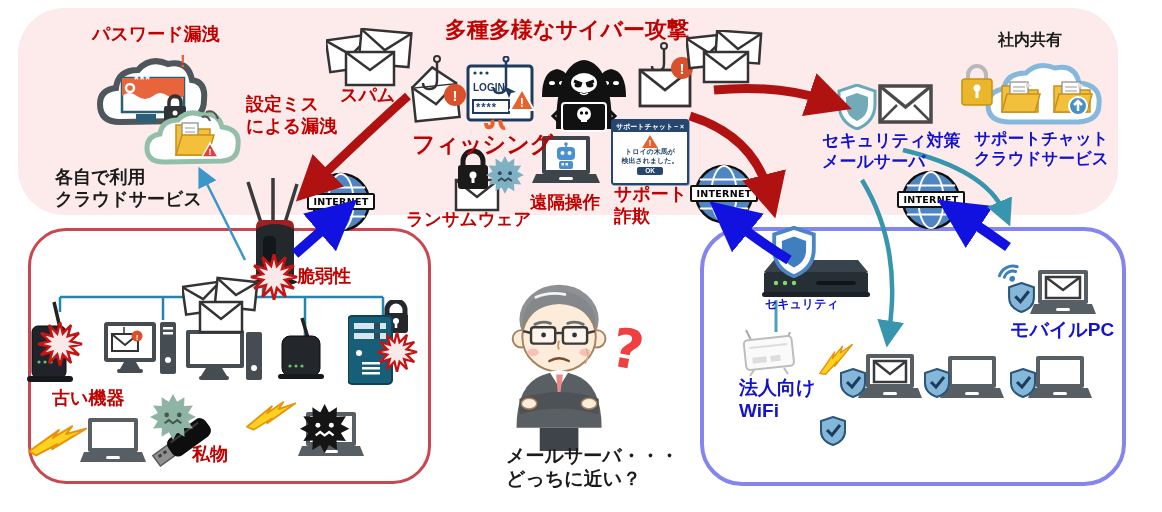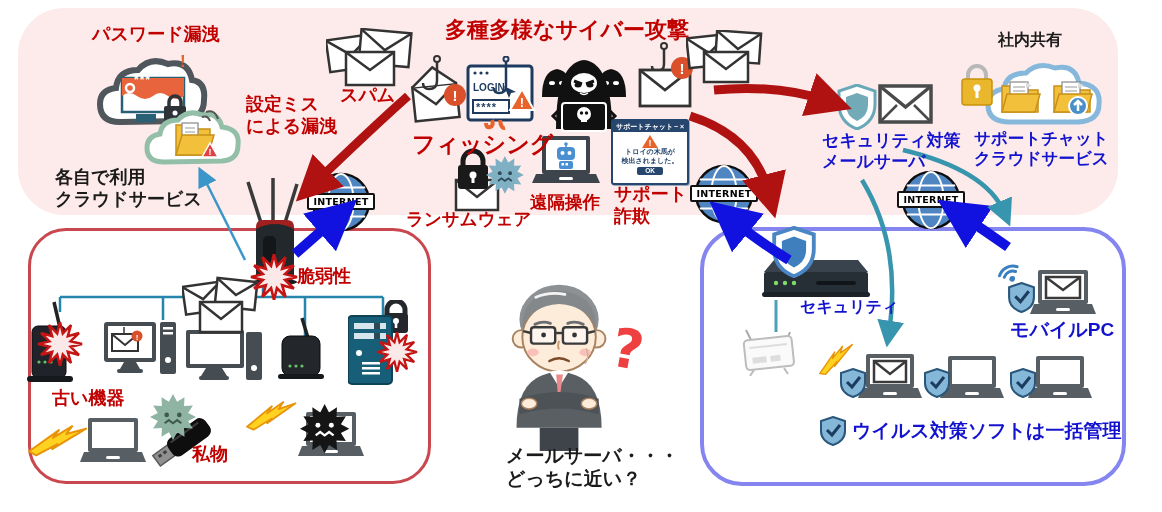--- a/index.html
+++ b/index.html
@@ -530,36 +530,40 @@
     <svg width="112" height="44" viewBox="0 0 112 44">
       <polygon points="14,4 98,4 108,16 4,16" fill="#39434e"></polygon>
       <rect x="4" y="16" width="104" height="22" rx="2" fill="#262e36"></rect>
       <rect x="2" y="36" width="108" height="5" rx="2.5" fill="#1c2228"></rect>
       <circle cx="16" cy="27" r="2.2" fill="#7ddc6a"></circle>
         <circle cx="25" cy="27" r="2.2" fill="#7ddc6a"></circle>
         <circle cx="34" cy="27" r="2.2" fill="#7ddc6a"></circle>
       <rect x="56" y="25" width="40" height="4" rx="2" fill="#10151a"></rect>
     </svg>
   </div>
-  <div class="lbl blu" style="left:800px;top:297px;font-size:16px">
+  <div class="lbl blu" style="left:765px;top:297px;font-size:12px">
     <div>セキュリティ</div>
   </div>
 
   <div class="icon" style="left:740px;top:326px;width:58px;height:50px">
     <svg width="58" height="50" viewBox="0 0 58 50">
       <path d="M12 16 L6 4 M46 16 L50 6" stroke="#aaa" stroke-width="2"></path>
       <g transform="rotate(-6 29 28)">
         <rect x="5" y="12" width="48" height="30" rx="4" fill="#fafafa" stroke="#bdbdbd" stroke-width="2"></rect>
         <rect x="12" y="30" width="14" height="6" fill="#ddd"></rect>
         <path d="M10 20 h38" stroke="#ddd" stroke-width="2"></path>
         <rect x="30" y="30" width="10" height="6" fill="#ddd"></rect>
       </g>
       <path d="M14 44 l-4 6 M44 42 l4 6" stroke="#bbb" stroke-width="2"></path>
     </svg>
   </div>
+  <div class="lbl blu" style="left:739px;top:376px;font-size:19px">
+    <div>法人向け</div>
+      <div>WiFi</div>
+  </div>
   <div class="icon" style="left:812px;top:342px;width:48px;height:34px;transform:rotate(-6deg)">
     <svg width="48" height="34" viewBox="0 0 58 48">
       <path d="M4 42 L28 14 L24 23 L40 7 L36 16 L54 6 L26 34 L30 28 L12 44 Z" fill="#ffd21f" stroke="#e8940a" stroke-width="2" stroke-linejoin="round"></path>
     </svg>
   </div>
 
   <div class="icon" style="left:858px;top:354px;width:64px;height:50px">
     <svg width="64" height="50" viewBox="0 0 64 50">
       <rect x="8" y="0" width="48" height="34" rx="2" fill="#575e64"></rect>
       <rect x="12" y="4" width="40" height="26" fill="#fff"></rect>
@@ -603,21 +607,20 @@
       <path d="M7 14 L12 19 L20 9" stroke="#1c3c5e" stroke-width="3" fill="none"></path>
     </svg>
   </div>
 
   <div class="icon" style="left:820px;top:416px;width:26px;height:30px">
     <svg width="26" height="30" viewBox="0 0 26 30">
       <path d="M13 1 L25 5 V15 Q25 25 13 29 Q1 25 1 15 V5 Z" fill="#85b7d9" stroke="#29567a" stroke-width="2"></path>
       <path d="M7 14 L12 19 L20 9" stroke="#1c3c5e" stroke-width="3" fill="none"></path>
     </svg>
   </div>
-  <div class="lbl blu" style="left:852px;top:419px;font-size:19px">ウイルス対策ソフトは一括管理</div>
 
   <div class="icon" style="left:992px;top:254px;width:32px;height:30px">
     <svg width="32" height="30" viewBox="0 0 32 30">
       <g transform="rotate(18 16 15)">
         <path d="M10 24 A14 14 0 0 1 24 10" fill="none" stroke="#3a7fc0" stroke-width="3" stroke-linecap="round"></path>
         <path d="M15 24 A9 9 0 0 1 24 15" fill="none" stroke="#3a7fc0" stroke-width="3" stroke-linecap="round"></path>
         <circle cx="23" cy="23" r="2.8" fill="#3a7fc0"></circle>
       </g>
     </svg>
   </div>

